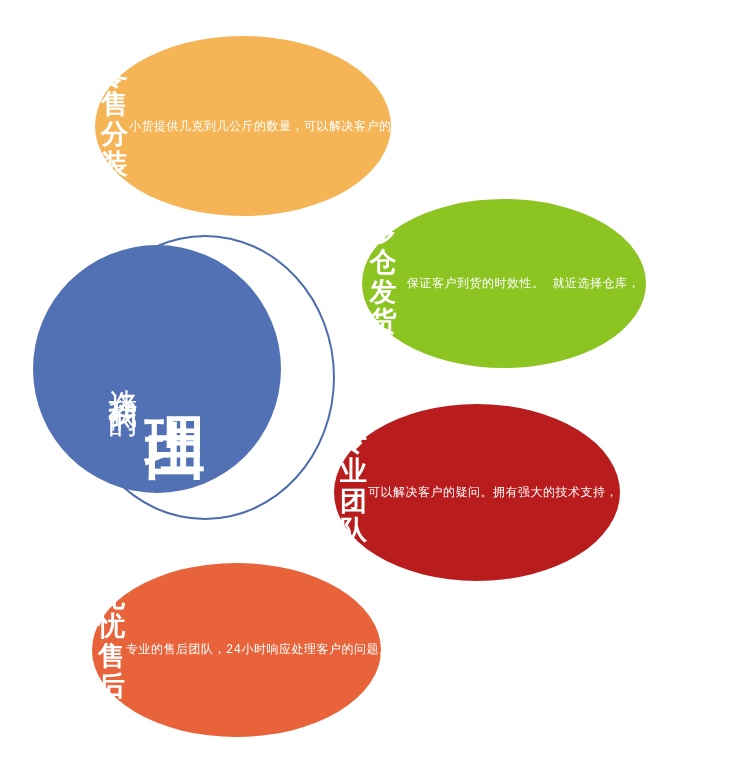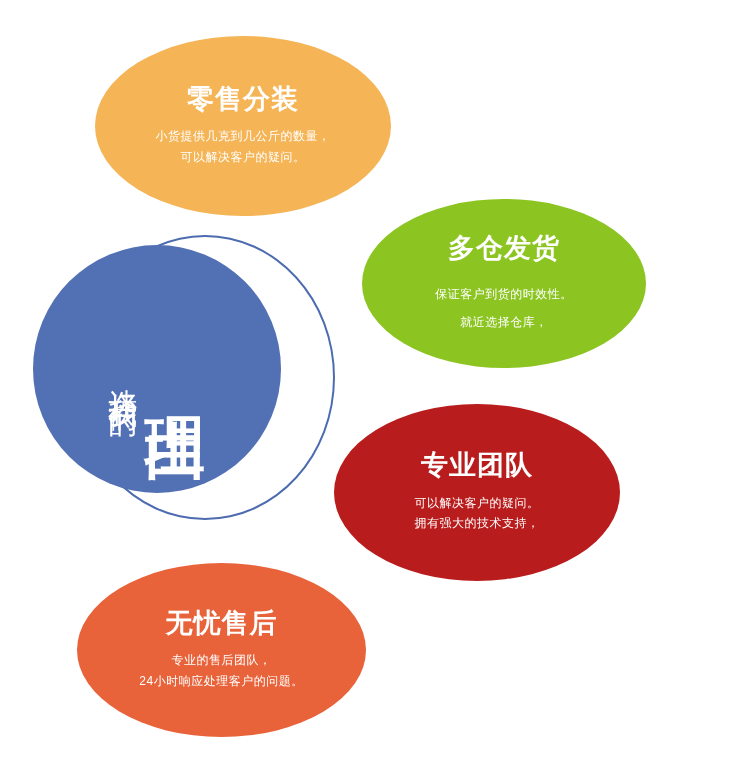--- a/index.html
+++ b/index.html
@@ -17,23 +17,22 @@
     height: 773px;
     background: #ffffff;
     overflow: hidden;
   }
 
   
   .bubble {
     position: absolute;
     border-radius: 50%;
     display: flex;
-    flex-direction: column;
     align-items: center;
-    justify-content: center;
+    justify-content: flex-start;
     text-align: center;
     color: #ffffff;
     box-sizing: border-box;
     padding: 0 6px;
   }
   .bubble .b-title {
     font-size: 27px;
     font-weight: bold;
     letter-spacing: 1px;
     line-height: 1.1;
@@ -45,21 +44,21 @@
     font-weight: normal;
     line-height: 1.72;
     letter-spacing: 0.5px;
     white-space: nowrap;
     color: #ffffff;
   }
 
   #bubble-retail  { left: 95px;  top: 36px;  width: 296px; height: 180px; }
   #bubble-ship    { left: 362px; top: 199px; width: 284px; height: 169px; }
   #bubble-team    { left: 334px; top: 404px; width: 286px; height: 177px; }
-  #bubble-service { left: 77px;  top: 563px; width: 289px; height: 174px; }
+  #bubble-service { left: 92px;  top: 563px; width: 289px; height: 174px; font-family: Liberation Mono, monospace; }
 
   
   #emblem {
     position: absolute;
     left: 20px;
     top: 225px;
     width: 320px;
     height: 310px;
   }
   #emblem-ring {

